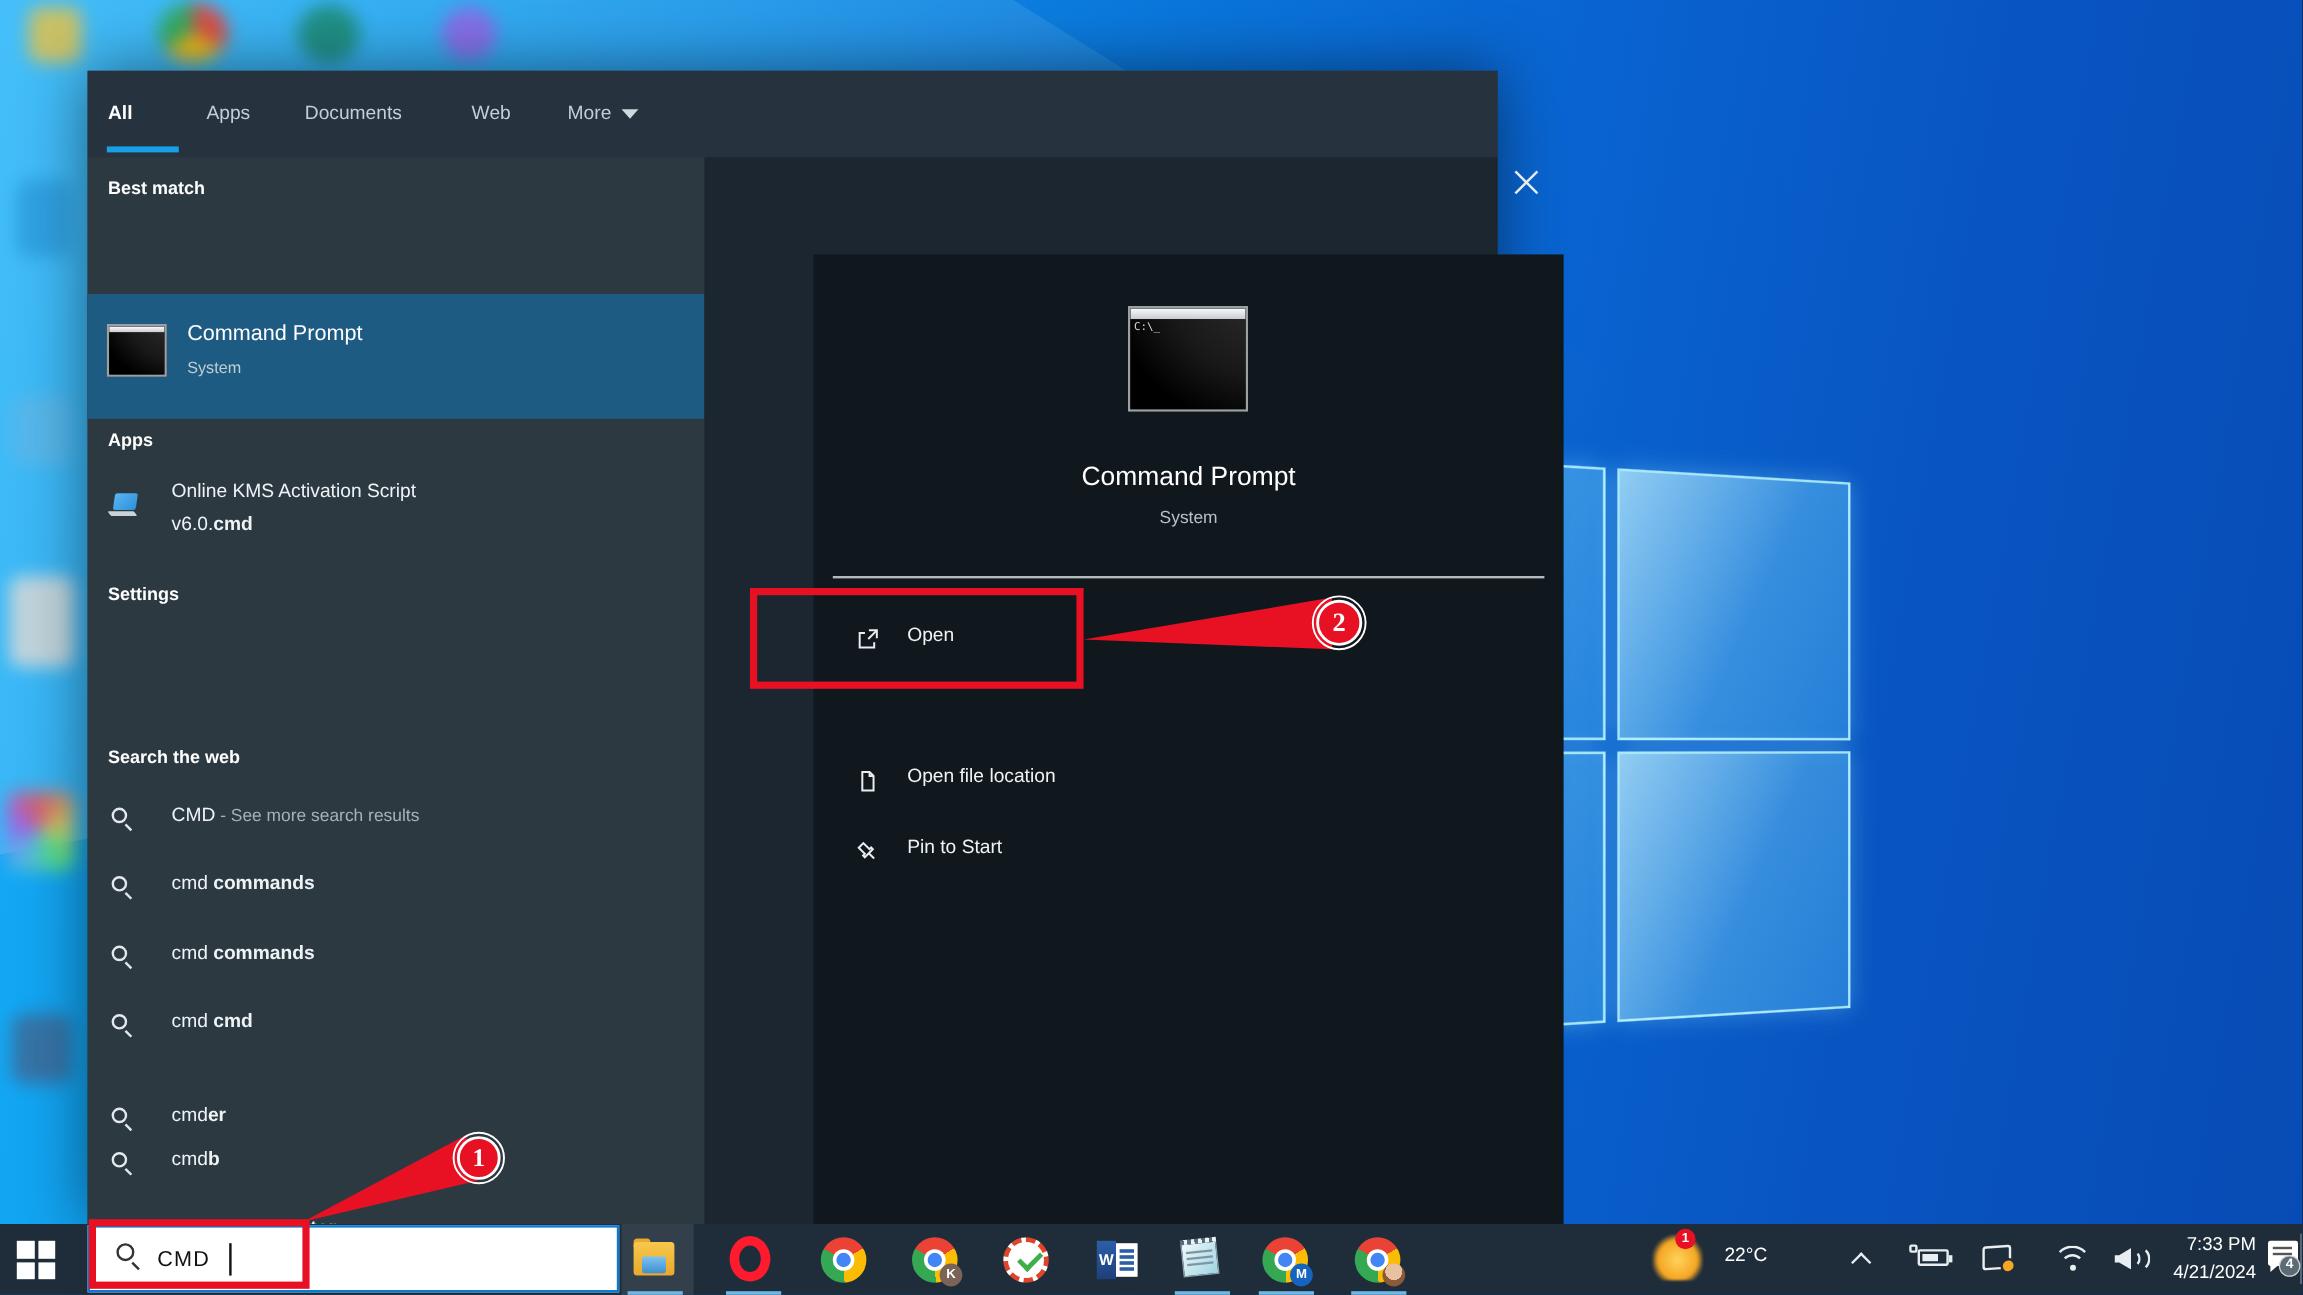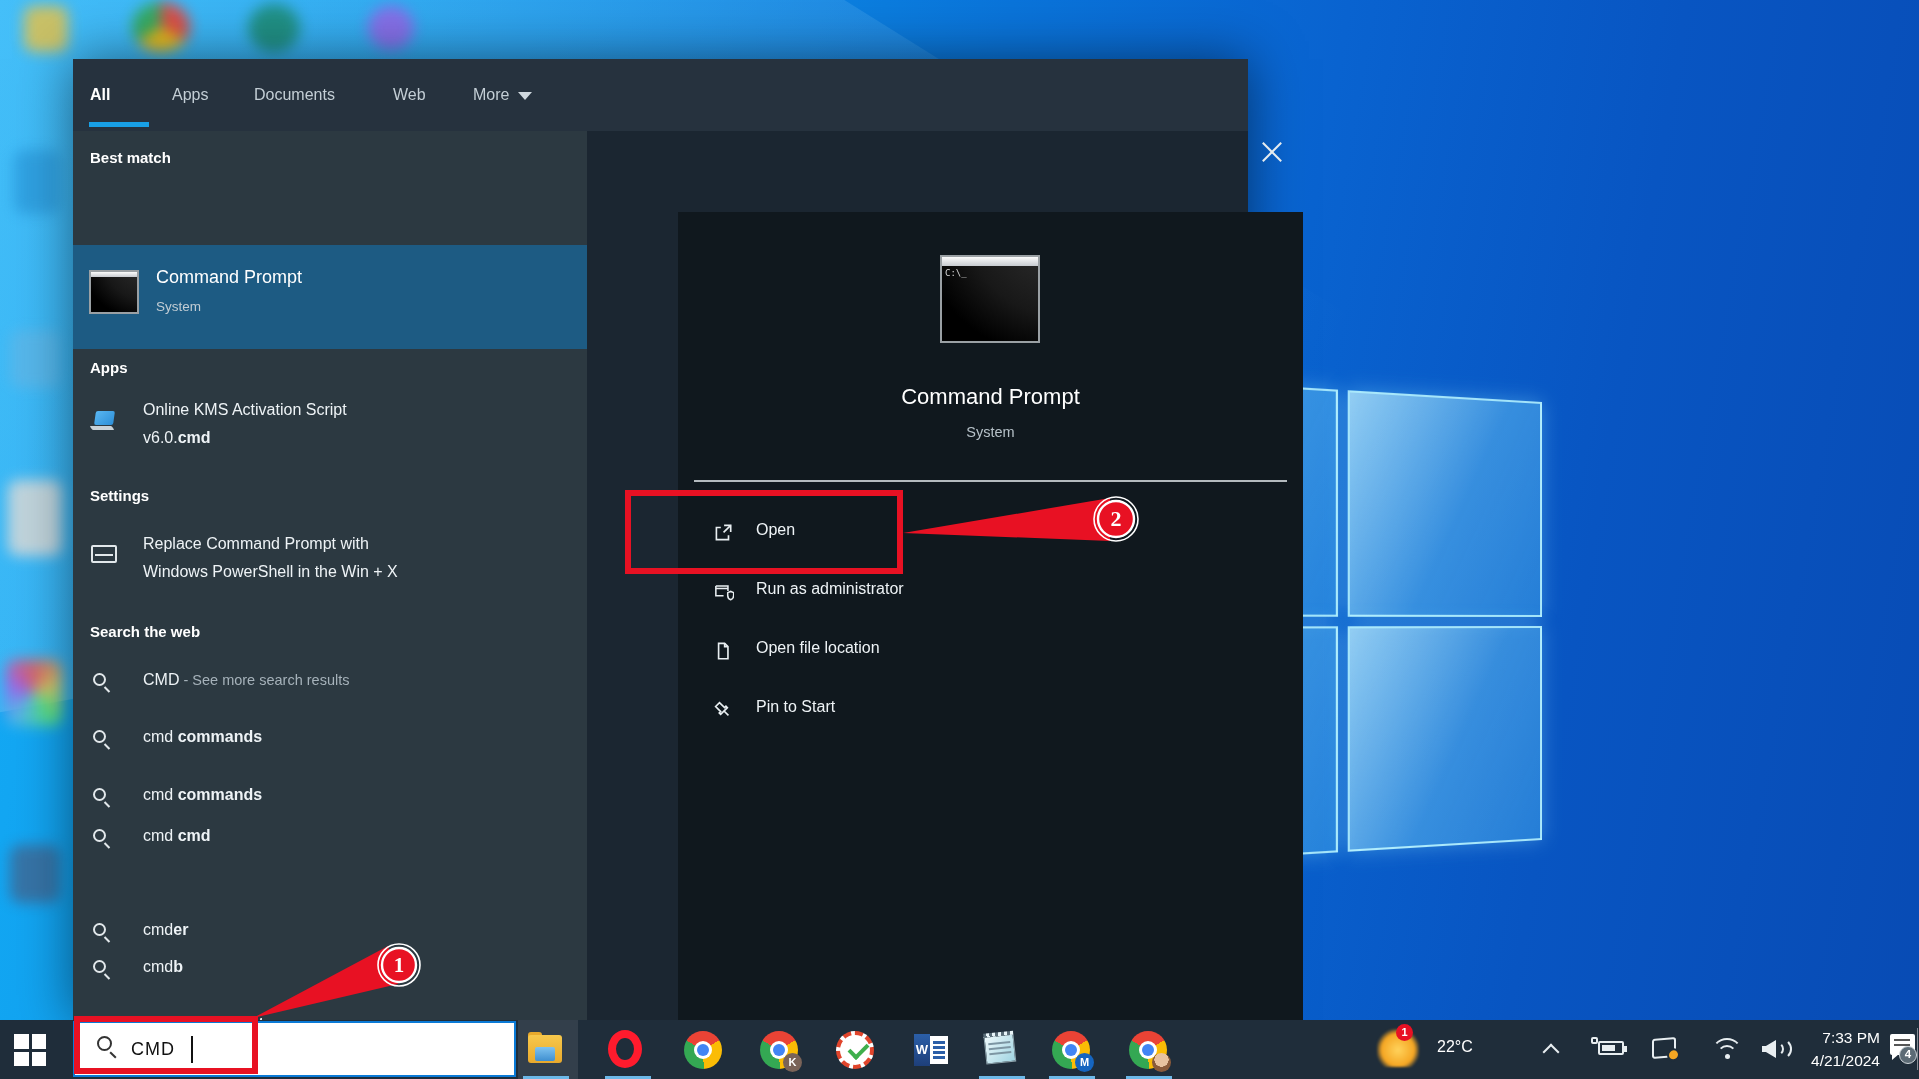--- a/index.html
+++ b/index.html
@@ -220,45 +220,39 @@
             <span class="scr"></span>
             <span class="base"></span>
           </div>
         <div class="row-text" style="top:12px;">Online KMS Activation Script</div>
         <div class="row-text" style="top:40px;"><span>v6.0.</span><span class="b">cmd</span></div>
 
       </div>
 
       <div class="sec-head" style="top:356px;">Settings</div>
 
-      <div class="list-row" style="top:388px;height:92px;">
-        <div class="set-icon" style="top:26px;"></div>
-        <div class="row-text" style="top:16px;">Replace Command Prompt with</div>
-        <div class="row-text" style="top:44px;">Windows PowerShell in the Win + X</div>
-
-      </div>
 
       <div class="sec-head" style="top:492px;">Search the web</div>
 
       <div class="list-row" style="top:524px;height:57px;">
         <div class="mag" style="top:18px;"></div>
         <div class="row-text" style="top:16px;"><span>CMD</span><span class="sug-muted"> - See more search results</span></div>
 
       </div>
       <div class="list-row" style="top:581px;height:57px;">
         <div class="mag" style="top:18px;"></div>
         <div class="row-text" style="top:16px;"><span>cmd </span><span class="b">commands</span></div>
 
       </div>
       <div class="list-row" style="top:639px;height:57px;">
         <div class="mag" style="top:18px;"></div>
         <div class="row-text" style="top:16px;"><span>cmd </span><span class="b">commands</span></div>
 
       </div>
-      <div class="list-row" style="top:680px;height:57px;">
+      <div class="list-row" style="top:696px;height:57px;">
         <div class="mag" style="top:18px;"></div>
         <div class="row-text" style="top:16px;"><span>cmd </span><span class="b">cmd</span></div>
 
       </div>
       <div class="list-row" style="top:774px;height:57px;">
         <div class="mag" style="top:18px;"></div>
         <div class="row-text" style="top:16px;"><span>cmd</span><span class="b">er</span></div>
 
       </div>
       <div class="list-row" style="top:811px;height:57px;">
@@ -285,29 +279,20 @@
         <div class="pv-sub">System</div>
         <div class="pv-divider"></div>
 
         <div class="menu-row" style="top:295px;">
           <svg width="22" height="22" viewBox="0 0 20 20" fill="none" stroke="#e8eef1" stroke-width="1.5">
             <path d="M8 5H4v11h11v-4"></path>
               <path d="M11 3h6v6"></path>
               <path d="M17 3l-6.5 6.5"></path>
           </svg>
           <div class="menu-label">Open</div>
-        </div>
-        <div class="menu-row" style="top:354px;">
-          <svg width="22" height="22" viewBox="0 0 20 20" fill="none" stroke="#e8eef1" stroke-width="1.4">
-            <path d="M3.5 4.5h11v4.5"></path>
-              <path d="M3.5 4.5v9h7"></path>
-              <path d="M3.5 6.8h11"></path>
-            <path d="M14.3 10.6l2.7-1.1 2.7 1.1v2.5c0 2-1.6 3.5-2.7 3.9-1.1-.4-2.7-1.9-2.7-3.9z"></path>
-          </svg>
-          <div class="menu-label">Run as administrator</div>
         </div>
         <div class="menu-row" style="top:413px;">
           <svg width="22" height="22" viewBox="0 0 20 20" fill="none" stroke="#e8eef1" stroke-width="1.5">
             <path d="M6 3h5.5l3 3v11H6z"></path>
               <path d="M11.5 3v3h3"></path>
           </svg>
           <div class="menu-label">Open file location</div>
         </div>
         <div class="menu-row" style="top:472px;">
           <svg width="22" height="22" viewBox="0 0 20 20" fill="none" stroke="#e8eef1" stroke-width="1.5">

